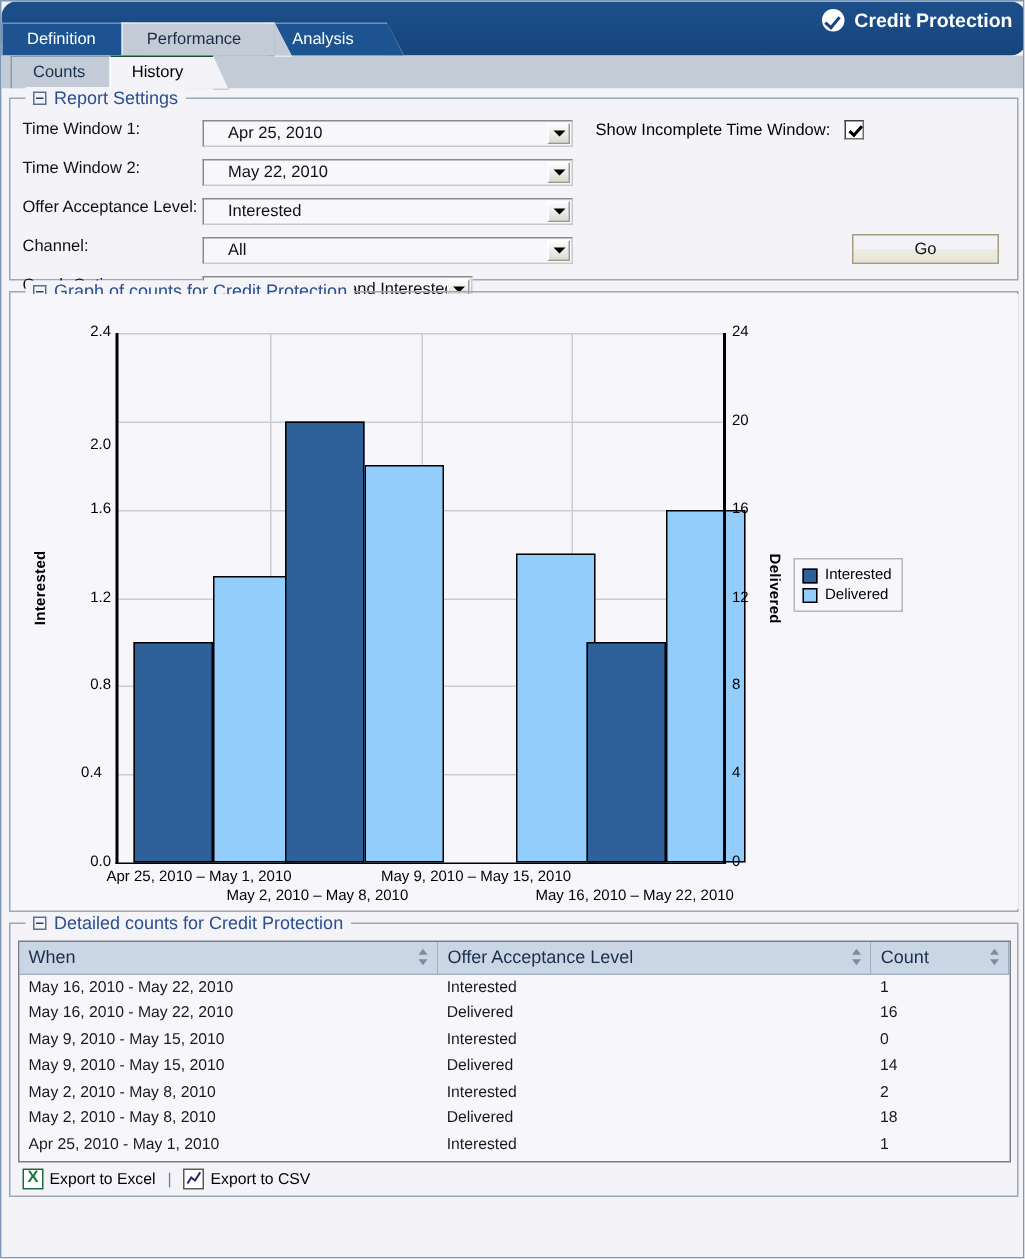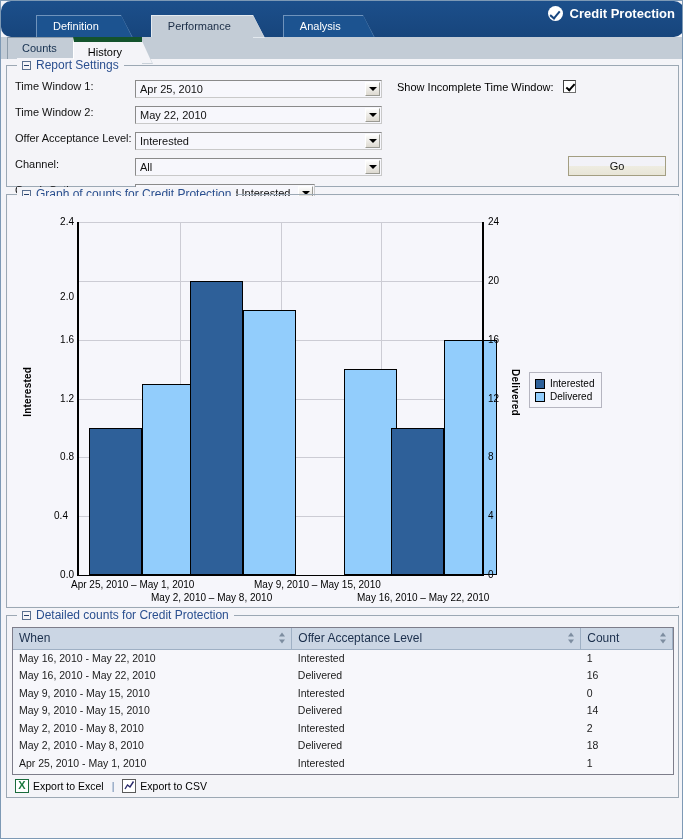--- a/index.html
+++ b/index.html
@@ -64,21 +64,20 @@
     line-height: 21px;
     padding: 0 22px 16px 16px;
     font-size: 11px;
     color: #ffffff;
     background: #1c5390;
     border-top: 1px solid #6f93bc;
     border-left: 1px solid #6f93bc;
     margin-right: -5px;
     cursor: pointer;
     white-space: nowrap;
-    margin-left: 35px;
   }
   .mtab::after {
     content: "";
     position: absolute;
     right: -11px; top: -1px;
     width: 0; height: 0;
     border-style: solid;
     border-width: 0 11px 22px 0;
     border-color: transparent transparent #1c5390 transparent;
   }
@@ -137,21 +136,21 @@
     right: -11px; top: -1px;
     width: 0; height: 0;
     border-style: solid;
     border-width: 0 11px 23px 0;
     border-color: transparent transparent #8d9caa transparent;
   }
   .stab.active {
     background: #f4f4f8;
     color: #000;
     z-index: 5;
-    border-top: 5px solid #14532d;
+    border-top: 1px solid #14532d;
     border-left: 1px solid #ffffff;
   }
   .stab.active::after { border-color: transparent transparent #f4f4f8 transparent; }
   .stab.active::before { border-color: transparent transparent #c9d1d9 transparent; }
 
   
   .body {
     position: absolute; left: 0; top: 58px;
     width: 683px; height: 781px;
     background: #f4f4f8;
@@ -197,21 +196,21 @@
   .row { display: flex; align-items: flex-start; height: 21px; margin-bottom: 5px; }
   .lbl { width: 120px; font-size: 11px; color: #111; }
   .ddl {
     position: relative;
     height: 18px;
     background: #f7f7fc;
     border: 1px solid #8a8a8a;
     border-right-color: #c9c9c9;
     border-bottom-color: #c9c9c9;
     display: flex; align-items: center;
-    padding-left: 4px;
+    padding-left: 16px;
     font-size: 11px;
     color: #111;
     cursor: pointer;
     user-select: none;
   }
   .ddl .arrow-btn {
     position: absolute; right: 1px; top: 1px;
     width: 15px; height: 14px;
     background: linear-gradient(to bottom, #fdfdfd 0%, #ddd9d0 100%);
     border: 1px solid #9a9a93;

